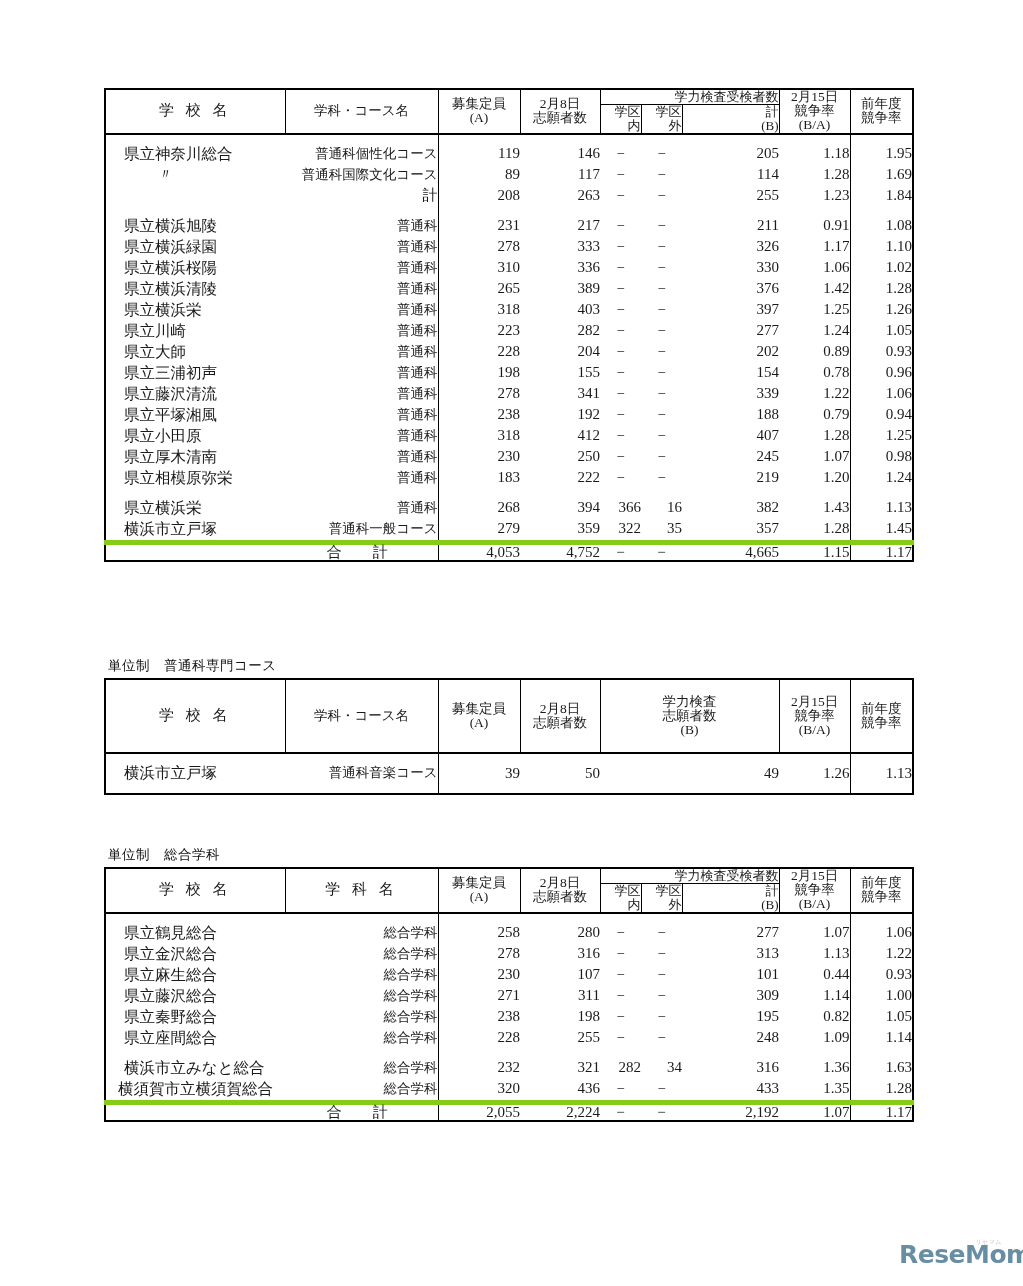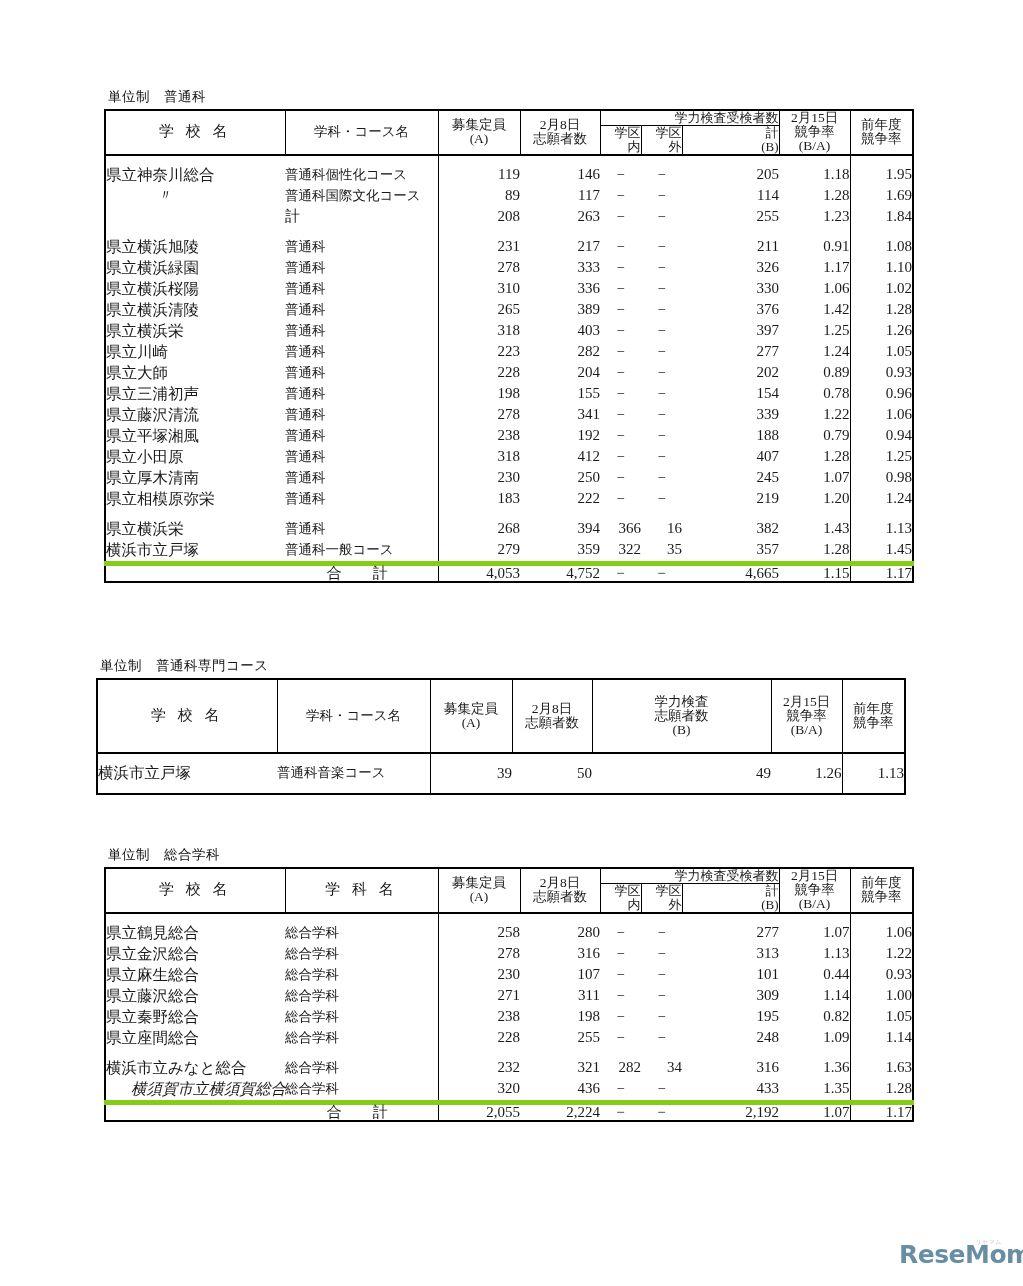--- a/index.html
+++ b/index.html
@@ -69,22 +69,22 @@
   .hcell .l2 { display: block; }
 
   .headrow-strong td, .headrow-strong th { border-bottom: 2px solid #000; }
 
   .dcell {
     padding: 0 6px;
     white-space: nowrap;
     font-size: 14.5px;
   }
   .dcell.num { text-align: right; font-size: 15px; }
-  .dcell.schl { text-align: left; font-size: 15.5px; }
-  .dcell.dept { text-align: left; font-size: 13.5px; }
+  .dcell.schl { text-align: left; padding-left: 18px; font-size: 15.5px; }
+  .dcell.dept { text-align: right; font-size: 13.5px; }
   .dcell.center { text-align: center; }
 
   .vsep { border-left: 1px solid #000; }
 
   .bold { font-weight: bold; }
 
   .spacer-row td { height: 9px; }
 
   .total-row td {
     border-top: 5px solid #84cc16;
@@ -130,21 +130,20 @@
     color: #9a9a9a;
     letter-spacing: .5px;
   }
 </style>
 </head>
 <body>
 
 <div class="page">
 
   <div class="section" style="left:104px; top:88px;">
-    <div class="section-title">単位制　普通科</div>
     <table class="grid frame" style="width:808px;">
       <colgroup>
         <col style="width:180px">
         <col style="width:153px">
         <col style="width:82px">
         <col style="width:80px">
         <col style="width:41px">
         <col style="width:41px">
         <col style="width:97px">
         <col style="width:71px">
@@ -433,21 +432,21 @@
           <td class="dcell dash">−</td>
           <td class="dcell dash">−</td>
           <td class="dcell num">4,665</td>
           <td class="dcell num">1.15</td>
           <td class="dcell num vsep">1.17</td>
         </tr>
       </tbody>
     </table>
   </div>
 
-  <div class="section" style="left:96px; top:657px;">
+  <div class="section" style="left:104px; top:657px;">
     <div class="section-title">単位制　普通科専門コース</div>
     <table class="grid frame" style="width:808px;">
       <colgroup>
         <col style="width:180px">
         <col style="width:153px">
         <col style="width:82px">
         <col style="width:80px">
         <col style="width:179px">
         <col style="width:71px">
         <col style="width:63px">
@@ -663,21 +662,21 @@
           <td class="dcell dept">総合学科</td>
           <td class="dcell num vsep">232</td>
           <td class="dcell num">321</td>
           <td class="dcell num">282</td>
           <td class="dcell num">34</td>
           <td class="dcell num">316</td>
           <td class="dcell num">1.36</td>
           <td class="dcell num vsep">1.63</td>
         </tr>
         <tr class="row-h pad-bot">
-          <td class="dcell schl" style="padding-left:25px;font-style:italic;">横須賀市立横須賀総合</td>
+          <td class="dcell schl" style="padding-left:12px;">横須賀市立横須賀総合</td>
           <td class="dcell dept">総合学科</td>
           <td class="dcell num vsep">320</td>
           <td class="dcell num">436</td>
           <td class="dcell dash">−</td>
           <td class="dcell dash">−</td>
           <td class="dcell num">433</td>
           <td class="dcell num">1.35</td>
           <td class="dcell num vsep">1.28</td>
         </tr>
 

